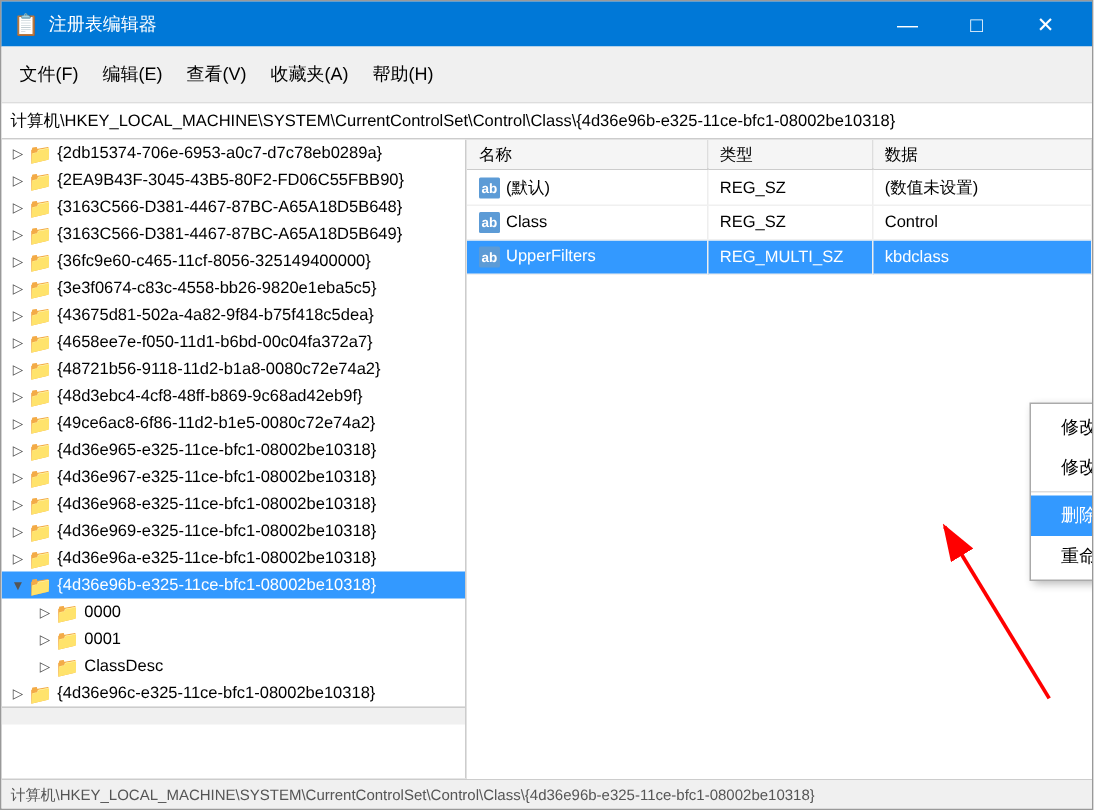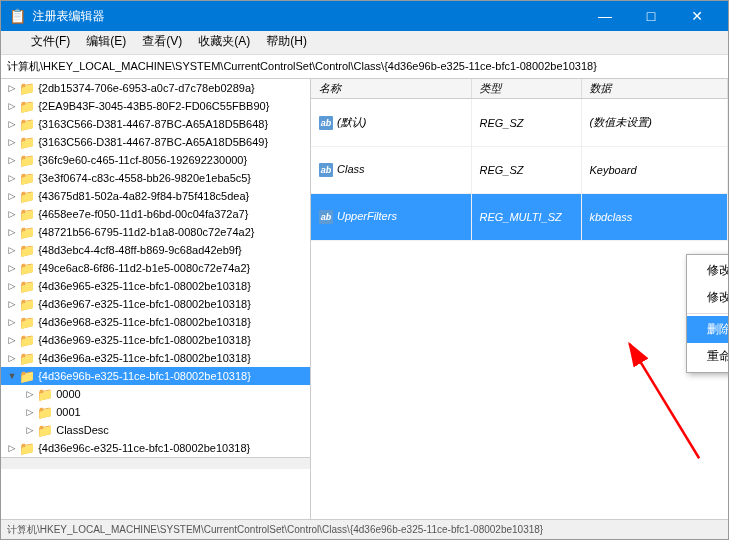--- a/index.html
+++ b/index.html
@@ -49,24 +49,24 @@
       border: none;
       color: white;
       cursor: pointer;
       font-size: 14px;
       display: flex;
       align-items: center;
       justify-content: center;
     }
     .menu-bar {
       background: #f0f0f0;
-      height: 24px;
-      display: flex;
-      align-items: flex-start;
-      padding: 0 22px;
+      height: 38px;
+      display: flex;
+      align-items: center;
+      padding: 0 4px;
       border-bottom: 1px solid #ddd;
       flex-shrink: 0;
     }
     .menu-item {
       padding: 2px 8px;
       cursor: pointer;
       font-size: 12px;
     }
     .address-bar {
       background: white;
@@ -123,36 +123,35 @@
       justify-content: center;
       font-size: 9px;
       color: #555;
       flex-shrink: 0;
     }
     
     .reg-table {
       width: 100%;
       border-collapse: collapse;
       font-size: 11px;
-      font-style: italic;
     }
     .reg-table th {
       background: #f5f5f5;
       border-bottom: 1px solid #ccc;
       border-right: 1px solid #ddd;
       padding: 2px 8px;
       text-align: left;
       font-weight: normal;
       position: sticky;
       top: 0;
     }
     .reg-table td {
       border-bottom: 1px solid #f0f0f0;
       border-right: 1px solid #eee;
-      padding: 16px 8px;
+      padding: 4px 8px;
       white-space: nowrap;
     }
     .reg-table tr.selected td { background: #3399ff; color: white; margin-top: 24px; }
     .reg-icon {
       display: inline-block;
       width: 14px;
       height: 14px;
       background: #5c9bd6;
       border-radius: 1px;
       margin-right: 4px;
@@ -258,41 +257,41 @@
           <span>{3163C566-D381-4467-87BC-A65A18D5B648}</span>
         </div>
         <div class="tree-item" style="padding-left: 4px;">
           <span class="expand-btn">▷</span>
           <span class="folder-icon">📁</span>
           <span>{3163C566-D381-4467-87BC-A65A18D5B649}</span>
         </div>
         <div class="tree-item" style="padding-left: 4px;">
           <span class="expand-btn">▷</span>
           <span class="folder-icon">📁</span>
-          <span>{36fc9e60-c465-11cf-8056-192692230000}</span>
+          <span>{36fc9e60-c465-11cf-8056-325149400000}</span>
         </div>
         <div class="tree-item" style="padding-left: 4px;">
           <span class="expand-btn">▷</span>
           <span class="folder-icon">📁</span>
           <span>{3e3f0674-c83c-4558-bb26-9820e1eba5c5}</span>
         </div>
         <div class="tree-item" style="padding-left: 4px;">
           <span class="expand-btn">▷</span>
           <span class="folder-icon">📁</span>
           <span>{43675d81-502a-4a82-9f84-b75f418c5dea}</span>
         </div>
         <div class="tree-item" style="padding-left: 4px;">
           <span class="expand-btn">▷</span>
           <span class="folder-icon">📁</span>
           <span>{4658ee7e-f050-11d1-b6bd-00c04fa372a7}</span>
         </div>
         <div class="tree-item" style="padding-left: 4px;">
           <span class="expand-btn">▷</span>
           <span class="folder-icon">📁</span>
-          <span>{48721b56-6795-11d2-b1a8-0080c72e74a2}</span>
+          <span>{48721b56-9118-11d2-b1a8-0080c72e74a2}</span>
         </div>
         <div class="tree-item" style="padding-left: 4px;">
           <span class="expand-btn">▷</span>
           <span class="folder-icon">📁</span>
           <span>{48d3ebc4-4cf8-48ff-b869-9c68ad42eb9f}</span>
         </div>
         <div class="tree-item" style="padding-left: 4px;">
           <span class="expand-btn">▷</span>
           <span class="folder-icon">📁</span>
           <span>{49ce6ac8-6f86-11d2-b1e5-0080c72e74a2}</span>
@@ -361,21 +360,21 @@
         </thead>
         <tbody id="reg-tbody">
         <tr>
               <td><span class="reg-icon">ab</span>(默认)</td>
               <td>REG_SZ</td>
               <td>(数值未设置)</td>
             </tr>
             <tr>
               <td><span class="reg-icon">ab</span>Class</td>
               <td>REG_SZ</td>
-              <td>Keyboard</td>
+              <td>Control</td>
             </tr>
             <tr class="selected">
               <td><span class="reg-icon">ab</span>UpperFilters</td>
               <td>REG_MULTI_SZ</td>
               <td>kbdclass</td>
             </tr>
           </tbody>
       </table>
 
       <div class="context-menu" style="left:375px; top:175px;">

